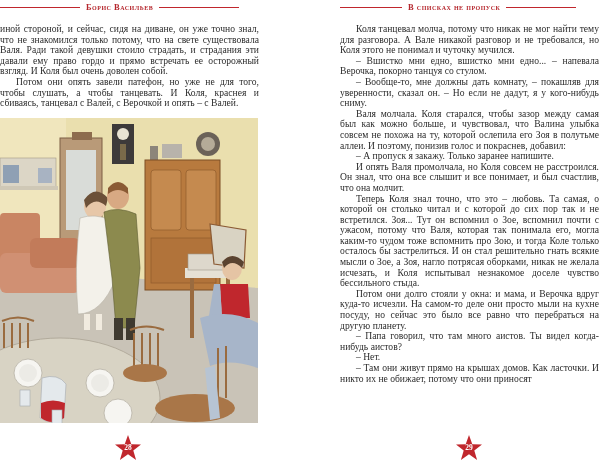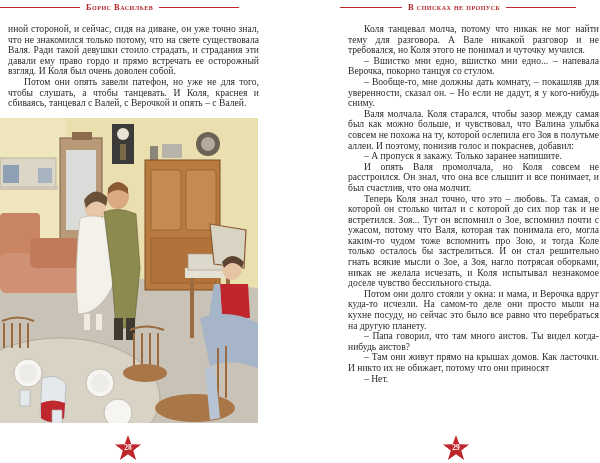--- a/index.html
+++ b/index.html
@@ -28,41 +28,41 @@
   .page-right .running-head { left: 0; width: 260px; }
   .page-right .running-head .rule.left { flex: 0 0 62px; }
   .page-right .running-head .rule.right { flex: 0 0 70px; }
 
   .text-block {
     position: absolute; left: 0; width: 259px;
     font-family: "Liberation Serif", serif;
     font-size: 9.6px; line-height: 10.6px;
     text-align: justify; color: #2b2b2b;
   }
-  .text-block p { margin: 0; text-indent: 16px; padding-left: 8px; }
+  .text-block p { margin: 0; text-indent: 16px; }
   .text-block p.noindent { text-indent: 0; }
   .page-left .text-block { top: 24px; }
   .page-right .text-block { top: 24px; }
 
   .illustration {
     position: absolute; left: 0; top: 118px; width: 258px; height: 305px;
     overflow: hidden; background: #e9ddb3;
   }
 
   .page-number {
     position: absolute; top: 434px; width: 28px; height: 28px;
   }
   .page-number svg { position: absolute; left: 0; top: 0; }
   .page-number span {
     position: absolute; left: 0; top: 9px; width: 28px; text-align: center;
     font-family: "Liberation Serif", serif; font-weight: bold;
     font-size: 7.5px; color: #ffffff;
   }
   .page-left .page-number { left: 114px; }
-  .page-right .page-number { left: 102px; }
+  .page-right .page-number { left: 115px; }
 </style>
 </head>
 <body>
 
 <div class="page page-left">
   <div class="running-head">
     <div class="rule left"></div>
     <span class="title">Борис Васильев</span>
     <div class="rule right"></div>
   </div>
@@ -173,22 +173,22 @@
   <div class="text-block">
     <p>Коля танцевал молча, потому что никак не мог найти тему для разговора. А Вале никакой разговор и не требовался, но Коля этого не понимал и чуточку мучился.</p>
     <p>– Вшистко мни едно, вшистко мни едно... – напевала Верочка, покорно танцуя со стулом.</p>
     <p>– Вообще-то, мне должны дать комнату, – покашляв для уверенности, сказал он. – Но если не дадут, я у кого-нибудь сниму.</p>
     <p>Валя молчала. Коля старался, чтобы зазор между самая был как можно больше, и чувствовал, что Валина улыбка совсем не похожа на ту, которой ослепила его Зоя в полутьме аллеи. И поэтому, понизив голос и покраснев, добавил:</p>
     <p>– А пропуск я закажу. Только заранее напишите.</p>
     <p>И опять Валя промолчала, но Коля совсем не расстроился. Он знал, что она все слышит и все понимает, и был счастлив, что она молчит.</p>
     <p>Теперь Коля знал точно, что это – любовь. Та самая, о которой он столько читал и с которой до сих пор так и не встретился. Зоя... Тут он вспомнил о Зое, вспомнил почти с ужасом, потому что Валя, которая так понимала его, могла каким-то чудом тоже вспомнить про Зою, и тогда Коле только осталось бы застрелиться. И он стал решительно гнать всякие мысли о Зое, а Зоя, нагло потрясая оборками, никак не желала исчезать, и Коля испытывал незнакомое доселе чувство бессильного стыда.</p>
     <p>Потом они долго стояли у окна: и мама, и Верочка вдруг куда-то исчезли. На самом-то деле они просто мыли на кухне посуду, но сейчас это было все равно что перебраться на другую планету.</p>
     <p>– Папа говорил, что там много аистов. Ты видел когда-нибудь аистов?</p>
+    <p>– Нет.</p>
     <p>– Там они живут прямо на крышах домов. Как ласточки. И никто их не обижает, потому что они приносят</p>
-    <p>– Нет.</p>
   </div>
 
   <div class="page-number">
     <svg width="28" height="28" viewBox="0 0 28 28">
       <polygon points="14,1 17.3,10.2 27,10.4 19.3,16.4 22.1,26 14,20.3 5.9,26 8.7,16.4 1,10.4 10.7,10.2" fill="#c0272d"></polygon>
     </svg>
     <span>29</span>
   </div>
 </div>
 

